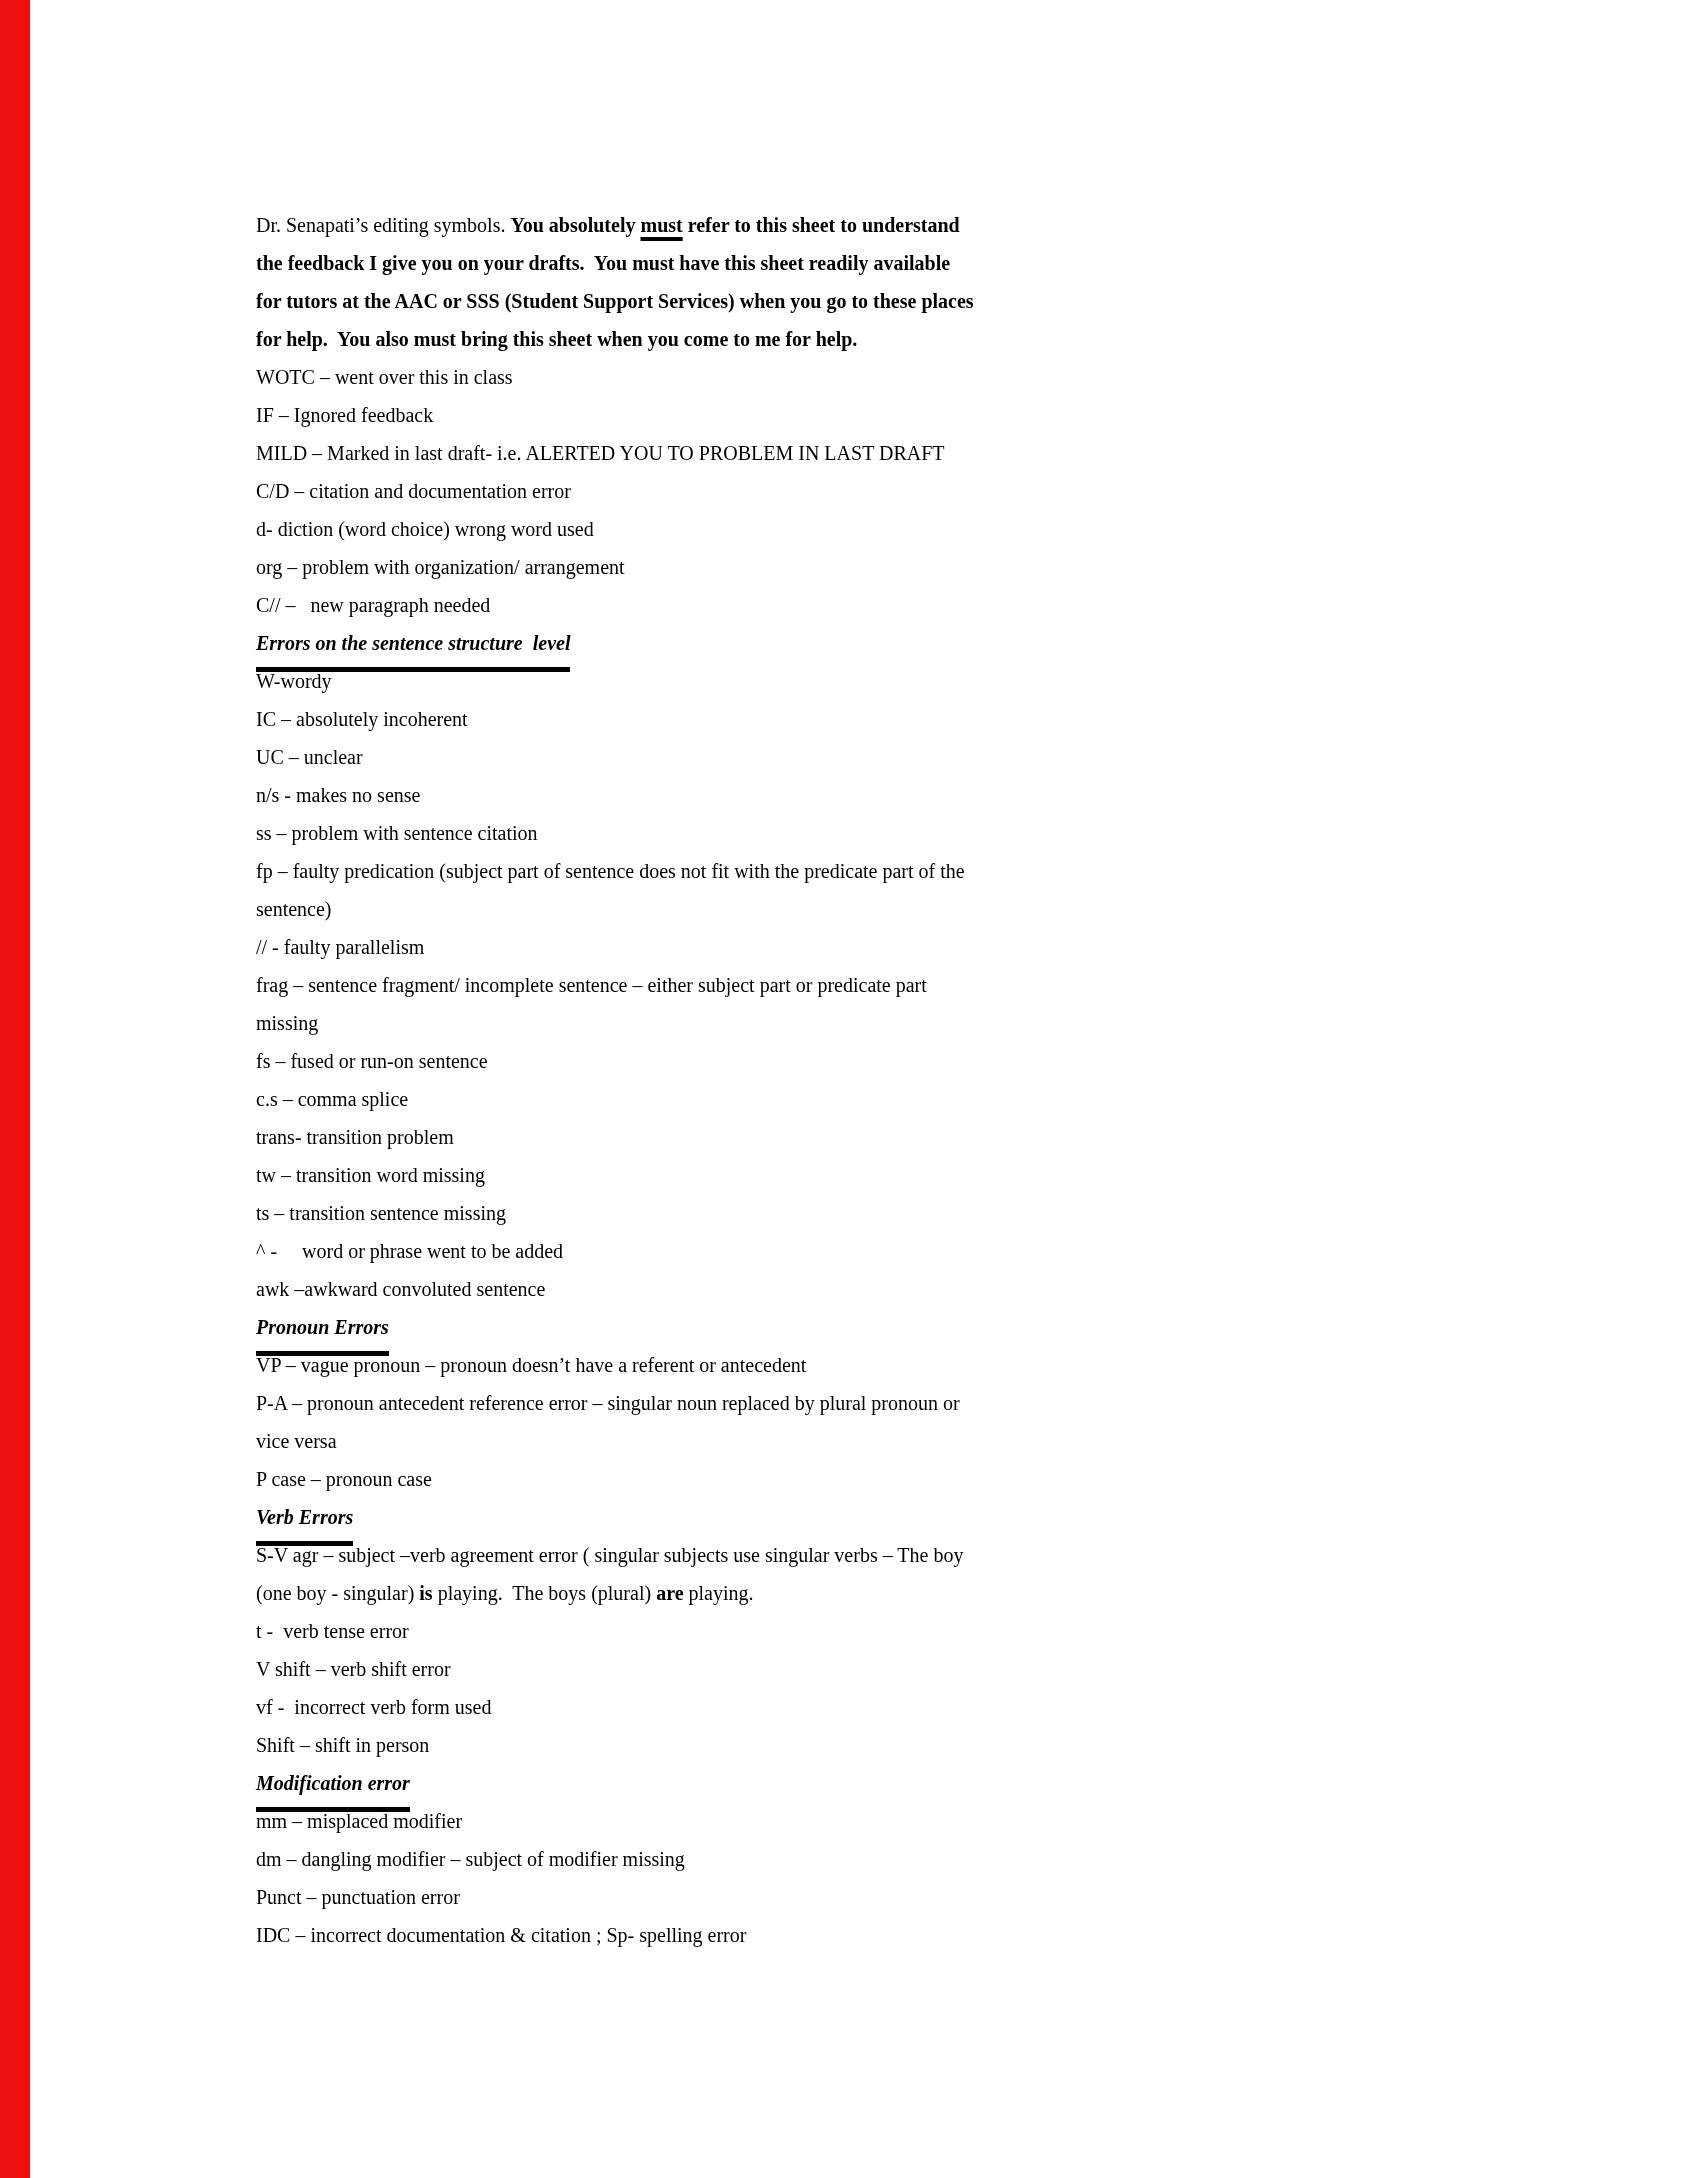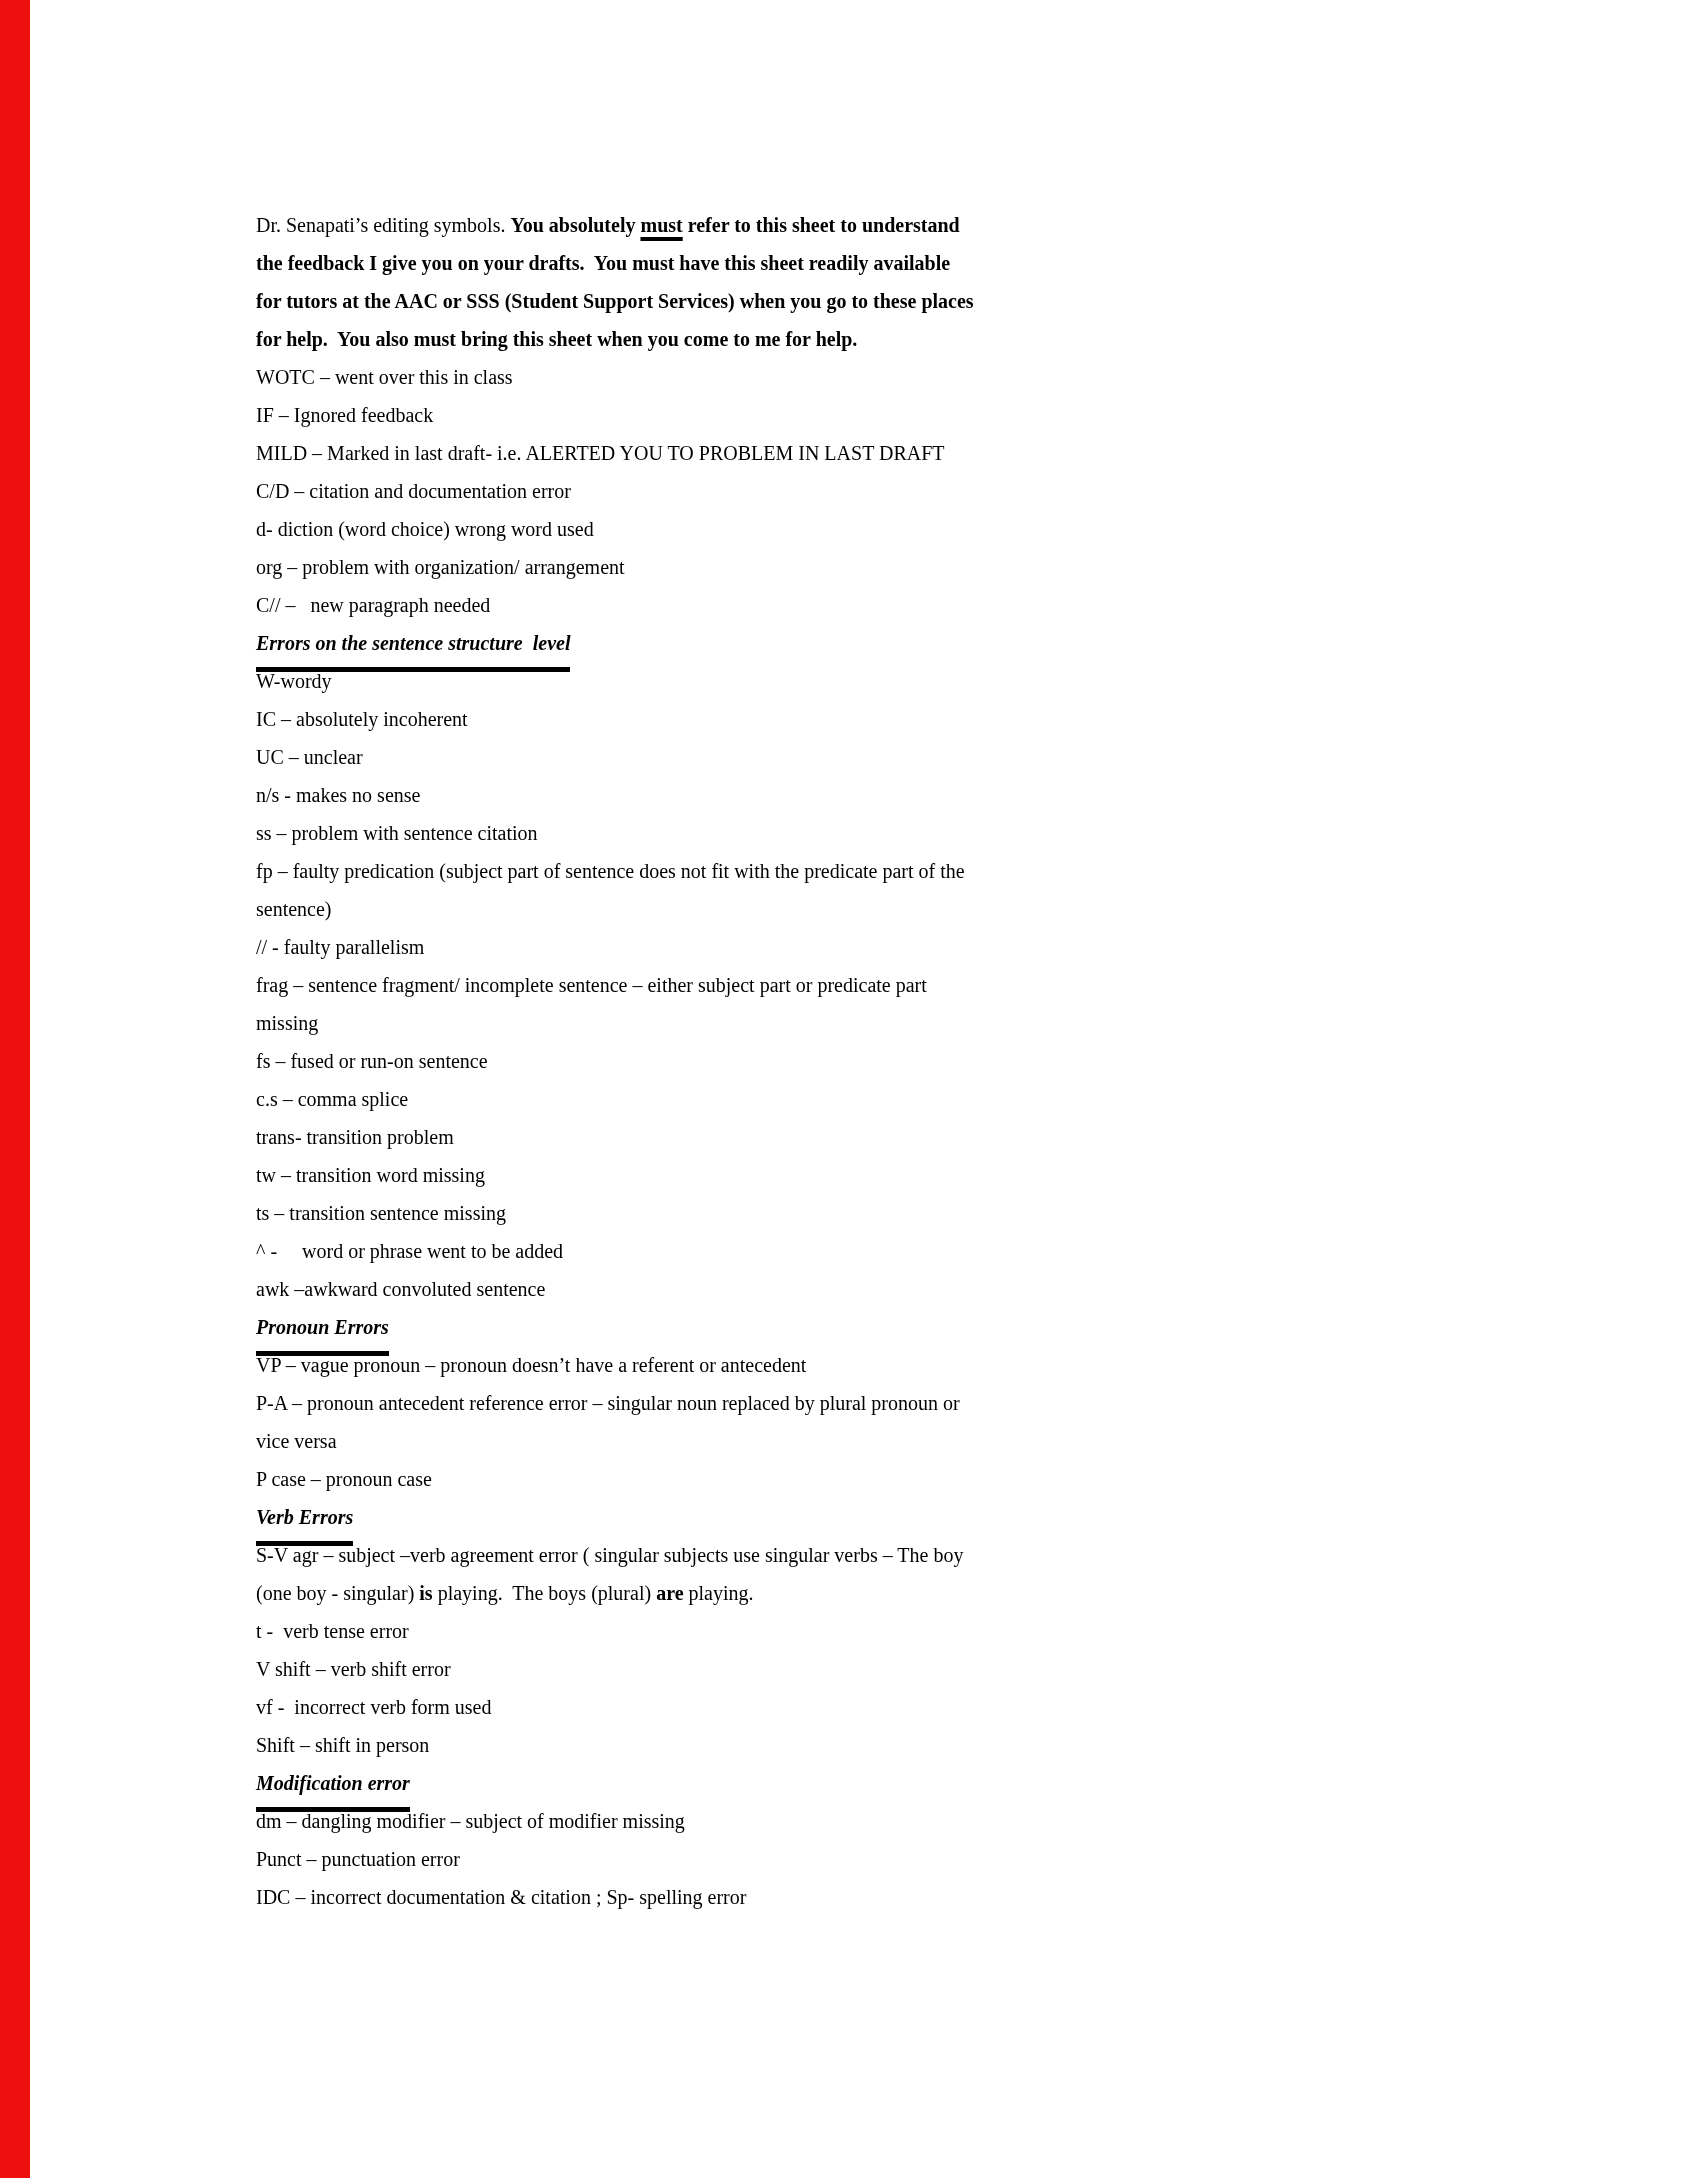--- a/index.html
+++ b/index.html
@@ -70,18 +70,19 @@
       <div class="line"><span class="seg ">vice versa</span></div>
       <div class="line"><span class="seg ">P case – pronoun case</span></div>
       <div class="line"><span class="seg h">Verb Errors</span></div>
       <div class="line"><span class="seg ">S-V agr – subject –verb agreement error ( singular subjects use singular verbs – The </span><span class="seg i">boy</span></div>
       <div class="line"><span class="seg i">(one boy - singular) </span><span class="seg b i">is</span><span class="seg "> playing.  The boys (plural) </span><span class="seg b i">are</span><span class="seg "> playing.</span></div>
       <div class="line"><span class="seg ">t -  verb tense error</span></div>
       <div class="line"><span class="seg ">V shift – verb shift error</span></div>
       <div class="line"><span class="seg ">vf -  incorrect verb form used</span></div>
       <div class="line"><span class="seg ">Shift – shift in person</span></div>
       <div class="line"><span class="seg h">Modification error</span></div>
+      <div class="line"><span class="seg ">mm – misplaced modifier</span></div>
       <div class="line"><span class="seg ">dm – dangling modifier – subject of modifier missing</span></div>
       <div class="line"><span class="seg ">Punct – punctuation error</span></div>
       <div class="line"><span class="seg ">IDC – incorrect documentation &amp; citation ; Sp- spelling error</span></div>
     </div>
 </div>
 
 
 </body></html>

